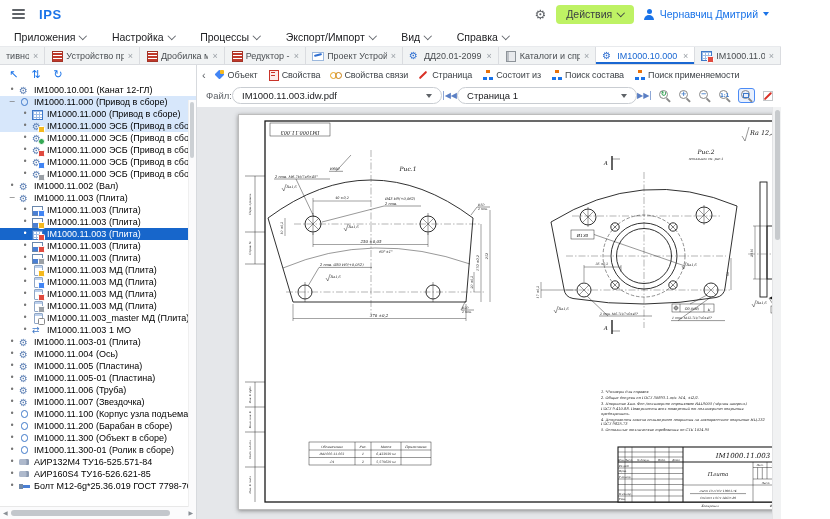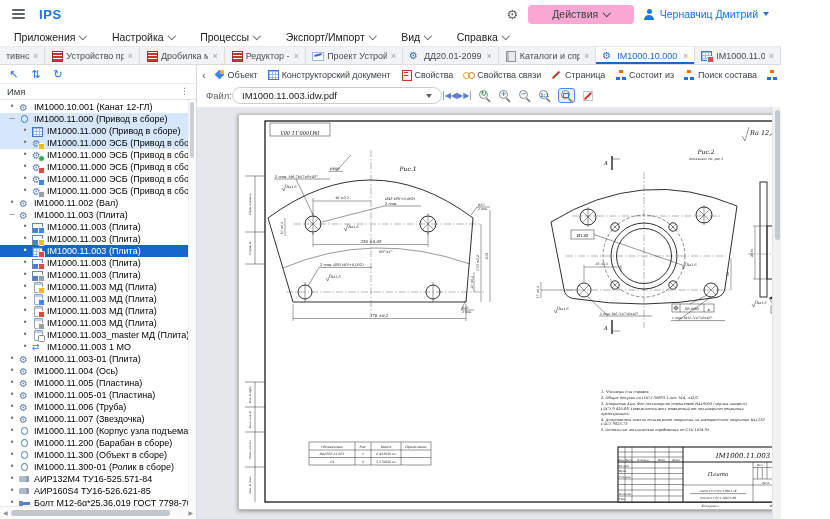--- a/index.html
+++ b/index.html
@@ -7,21 +7,21 @@
        font-family:"Liberation Sans",sans-serif;-webkit-font-smoothing:antialiased;}
   .app{width:781px;height:519px;display:flex;flex-direction:column;}
 
   
   .topbar{height:28px;display:flex;align-items:center;padding:0 12px;gap:10px;flex:none;}
   .burger{display:inline-flex;flex-direction:column;gap:2.6px;cursor:pointer;}
   .burger b{width:13px;height:1.6px;background:#5f6368;display:block;border-radius:1px;}
   .logo{color:#1a73e8;font-weight:bold;font-size:13px;letter-spacing:.6px;margin-left:4px;}
   .spacer{flex:1;}
   .hdr-gear{font:13px/13px "DejaVu Sans",sans-serif;color:#5f6368;cursor:pointer;}
-  .actions{background:#f9a8d4;border:none;border-radius:4px;height:19px;padding:0 24px;
+  .actions{background:#bef264;border:none;border-radius:4px;height:19px;padding:0 10px;
            font-size:10.5px;color:#3c4043;display:flex;align-items:center;gap:6px;cursor:pointer;
            font-family:"Liberation Sans",sans-serif;}
   .chv{width:4.5px;height:4.5px;border-right:1.3px solid currentColor;border-bottom:1.3px solid currentColor;
        transform:rotate(45deg);display:inline-block;margin-top:-3px;}
   .user{color:#1a73e8;font-size:10.5px;display:flex;align-items:center;gap:5px;cursor:pointer;}
   .person{width:11px;height:11px;position:relative;display:inline-block;}
   .person::before{content:"";position:absolute;top:0;left:3px;width:5px;height:5px;border-radius:50%;background:#1a73e8;}
   .person::after{content:"";position:absolute;bottom:0;left:.5px;width:10px;height:4.5px;border-radius:5px 5px 0 0;background:#1a73e8;}
   .caret{width:0;height:0;border-left:3.5px solid transparent;border-right:3.5px solid transparent;border-top:4px solid #1a73e8;}
 
@@ -249,24 +249,20 @@
     </div>
 
   <div class="main">
 
     <aside class="side">
       <div class="side-tools">
         <span>↖</span>
         <span>⇅</span>
         <span>↻</span>
       </div>
-      <div class="side-head">
-        <span>Имя</span>
-        <span class="colmenu">⋮</span>
-      </div>
       <div class="tree">
           <div class="trow" style="padding-left: 8px;">
             <span class="texp">•</span>
             <span class="ti ti-gear"></span>
             <span class="tlab">IM1000.10.001 (Канат 12-ГЛ)</span>
           </div>
           <div class="trow hl" style="padding-left: 8px;">
             <span class="texp">−</span>
             <span class="ti ti-ring"></span>
             <span class="tlab">IM1000.11.000 (Привод в сборе)</span>
@@ -473,24 +469,20 @@
     </aside>
 
     <section class="doc">
 
       <div class="doc-toolbar">
         <span class="tb-back">‹</span>
         <span style="display:flex;gap:10px;height:100%;align-items:center;" id="tb-items">
             <span class="titem">
               <span class="mi mi-object"></span>
               <span>Объект</span>
-            </span>
-            <span class="titem">
-              <span class="mi mi-doc"></span>
-              <span>Конструкторский документ</span>
             </span>
             <span class="titem">
               <span class="mi mi-props"></span>
               <span>Свойства</span>
             </span>
             <span class="titem">
               <span class="mi mi-link"></span>
               <span>Свойства связи</span>
             </span>
             <span class="titem">
@@ -514,20 +506,24 @@
       </div>
 
       <div class="file-row">
         <span>Файл:</span>
         <div class="fselect">
           <span>IM1000.11.003.idw.pdf</span>
           <i class="tri"></i>
         </div>
         <span class="nav-btn">|◀</span>
         <span class="nav-btn">◀</span>
+        <div class="fselect page">
+          <span>Страница 1</span>
+          <i class="tri"></i>
+        </div>
         <span class="nav-btn">▶</span>
         <span class="nav-btn">▶|</span>
         <span class="zgroup">
           <span class="mag">
               <b class="grn">↻</b>
             </span>
           <span class="mag">
               <b>+</b>
             </span>
           <span class="mag">

